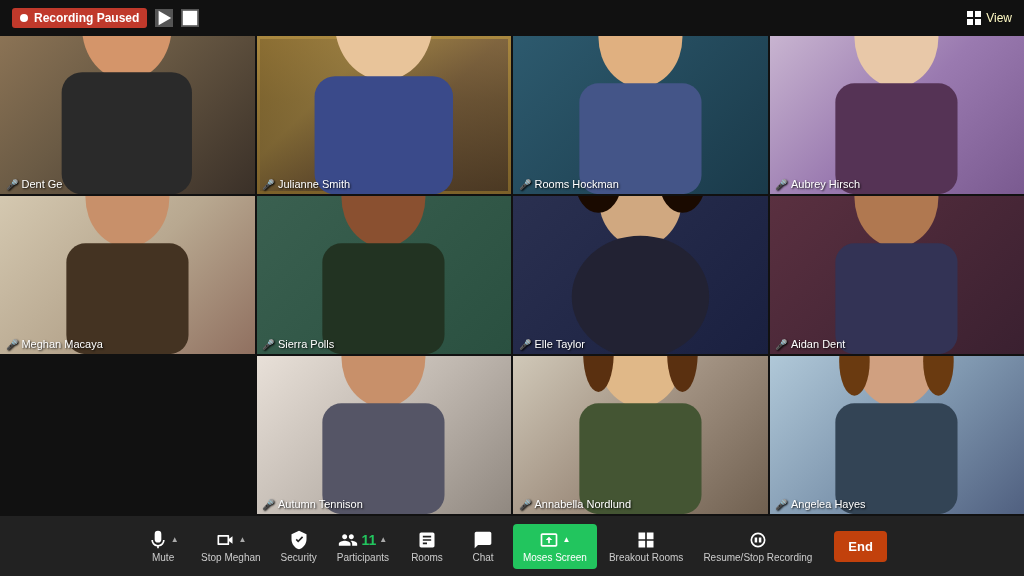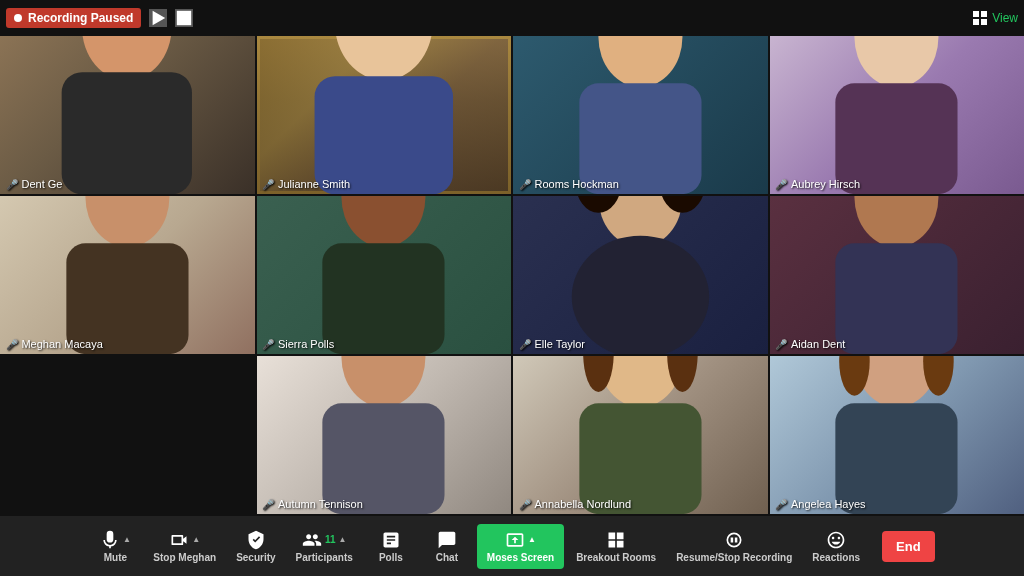--- a/index.html
+++ b/index.html
@@ -14,21 +14,21 @@
 
     
     #top-bar {
       position: absolute;
       top: 0; left: 0; right: 0;
       height: 36px;
       background: #111;
       display: flex;
       align-items: center;
       justify-content: space-between;
-      padding: 0 6px;
+      padding: 0 12px;
       z-index: 10;
       text-align: center;
     }
     #recording-badge {
       display: flex;
       align-items: center;
       gap: 6px;
       background: #c0392b;
       border-radius: 3px;
       padding: 3px 8px;
@@ -51,21 +51,21 @@
       border: none;
       cursor: pointer;
       display: flex; align-items: center; justify-content: center;
     }
     .rec-btn svg { fill: white; }
     #view-btn {
       display: flex;
       align-items: center;
       gap: 4px;
       font-size: 12px;
-      color: #22c55e;
+      color: #fef9c3;
       cursor: pointer;
     }
 
     
     #video-grid {
       position: absolute;
       top: 36px;
       left: 0; right: 0;
       bottom: 60px;
       display: grid;
@@ -139,40 +139,39 @@
     }
     .tool-btn .icon-wrap {
       display: flex;
       align-items: center;
       gap: 1px;
     }
     .tool-btn .label {
       font-size: 10px;
       color: #ccc;
       white-space: nowrap;
-      font-weight: bold;
     }
     .tool-btn svg {
       width: 20px; height: 20px;
       fill: white;
     }
     .caret {
       font-size: 8px;
       color: #aaa;
       margin-left: 2px;
     }
     .share-screen-btn {
       background: #22c55e;
       border-radius: 4px;
       padding: 6px 10px;
     }
     .share-screen-btn .label { color: white; }
     .share-screen-btn svg { fill: white; }
     .end-btn {
-      background: #ef4444;
+      background: #c2410c;
       border-radius: 4px;
       padding: 8px 14px;
       cursor: pointer;
       font-size: 13px;
       font-weight: 600;
       color: white;
       margin-left: 10px;
     }
 
     
@@ -419,33 +418,33 @@
       </svg>
     </div>
     <span class="label">Security</span>
   </div>
 
   <div class="tool-btn">
     <div class="icon-wrap">
       <svg viewBox="0 0 24 24">
         <path d="M16 11c1.66 0 2.99-1.34 2.99-3S17.66 5 16 5c-1.66 0-3 1.34-3 3s1.34 3 3 3zm-8 0c1.66 0 2.99-1.34 2.99-3S9.66 5 8 5C6.34 5 5 6.34 5 8s1.34 3 3 3zm0 2c-2.33 0-7 1.17-7 3.5V19h14v-2.5c0-2.33-4.67-3.5-7-3.5zm8 0c-.29 0-.62.02-.97.05 1.16.84 1.97 1.97 1.97 3.45V19h6v-2.5c0-2.33-4.67-3.5-7-3.5z"></path>
       </svg>
-      <span style="font-size:10px;color:#22c55e;font-weight:bold;margin-left:2px;">11</span>
+      <span style="font-size:14px;color:#22c55e;font-weight:bold;margin-left:2px;">11</span>
       <span class="caret">▲</span>
     </div>
     <span class="label">Participants</span>
   </div>
 
   <div class="tool-btn">
     <div class="icon-wrap">
       <svg viewBox="0 0 24 24">
         <path d="M19 3H5c-1.1 0-2 .9-2 2v14c0 1.1.9 2 2 2h14c1.1 0 2-.9 2-2V5c0-1.1-.9-2-2-2zm-7 14H7v-2h5v2zm5-4H7v-2h10v2zm0-4H7V7h10v2z"></path>
       </svg>
     </div>
-    <span class="label">Polls</span>
+    <span class="label">Rooms</span>
   </div>
 
   <div class="tool-btn">
     <div class="icon-wrap">
       <svg viewBox="0 0 24 24">
         <path d="M20 2H4c-1.1 0-2 .9-2 2v18l4-4h14c1.1 0 2-.9 2-2V4c0-1.1-.9-2-2-2z"></path>
       </svg>
     </div>
     <span class="label">Chat</span>
   </div>
@@ -473,26 +472,18 @@
     <div class="icon-wrap">
       <svg viewBox="0 0 24 24" width="20" height="20" fill="white">
         <circle cx="12" cy="12" r="8" fill="none" stroke="white" stroke-width="2"></circle>
         <rect x="8" y="9" width="3" height="6" fill="white"></rect>
         <rect x="13" y="9" width="3" height="6" fill="white"></rect>
       </svg>
     </div>
     <span class="label">Resume/Stop Recording</span>
   </div>
 
-  <div class="tool-btn">
-    <div class="icon-wrap">
-      <svg viewBox="0 0 24 24">
-        <path d="M11.99 2C6.47 2 2 6.48 2 12s4.47 10 9.99 10C17.52 22 22 17.52 22 12S17.52 2 11.99 2zM12 20c-4.42 0-8-3.58-8-8s3.58-8 8-8 8 3.58 8 8-3.58 8-8 8zm3.5-9c.83 0 1.5-.67 1.5-1.5S16.33 8 15.5 8 14 8.67 14 9.5s.67 1.5 1.5 1.5zm-7 0c.83 0 1.5-.67 1.5-1.5S9.33 8 8.5 8 7 8.67 7 9.5 7.67 11 8.5 11zm3.5 6.5c2.33 0 4.31-1.46 5.11-3.5H6.89c.8 2.04 2.78 3.5 5.11 3.5z"></path>
-      </svg>
-    </div>
-    <span class="label">Reactions</span>
-  </div>
 
   <div class="end-btn">
     <span>End</span>
   </div>
 
 </div>
 
 </body></html>

